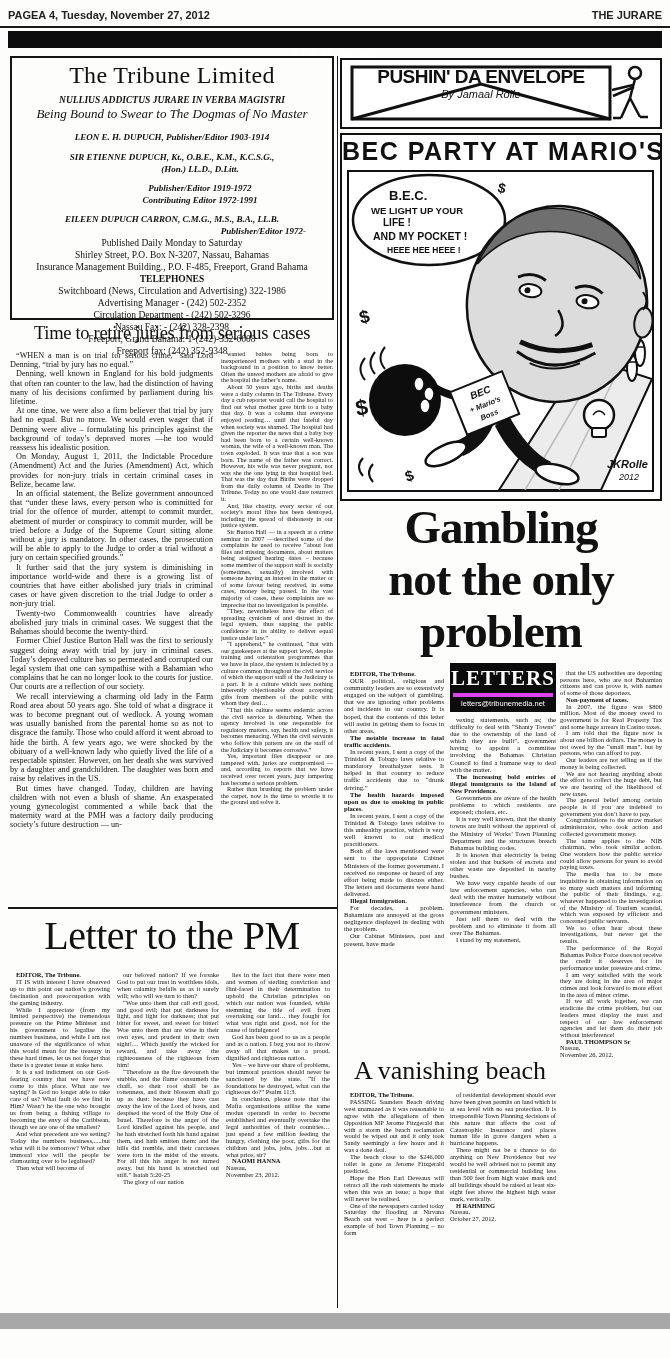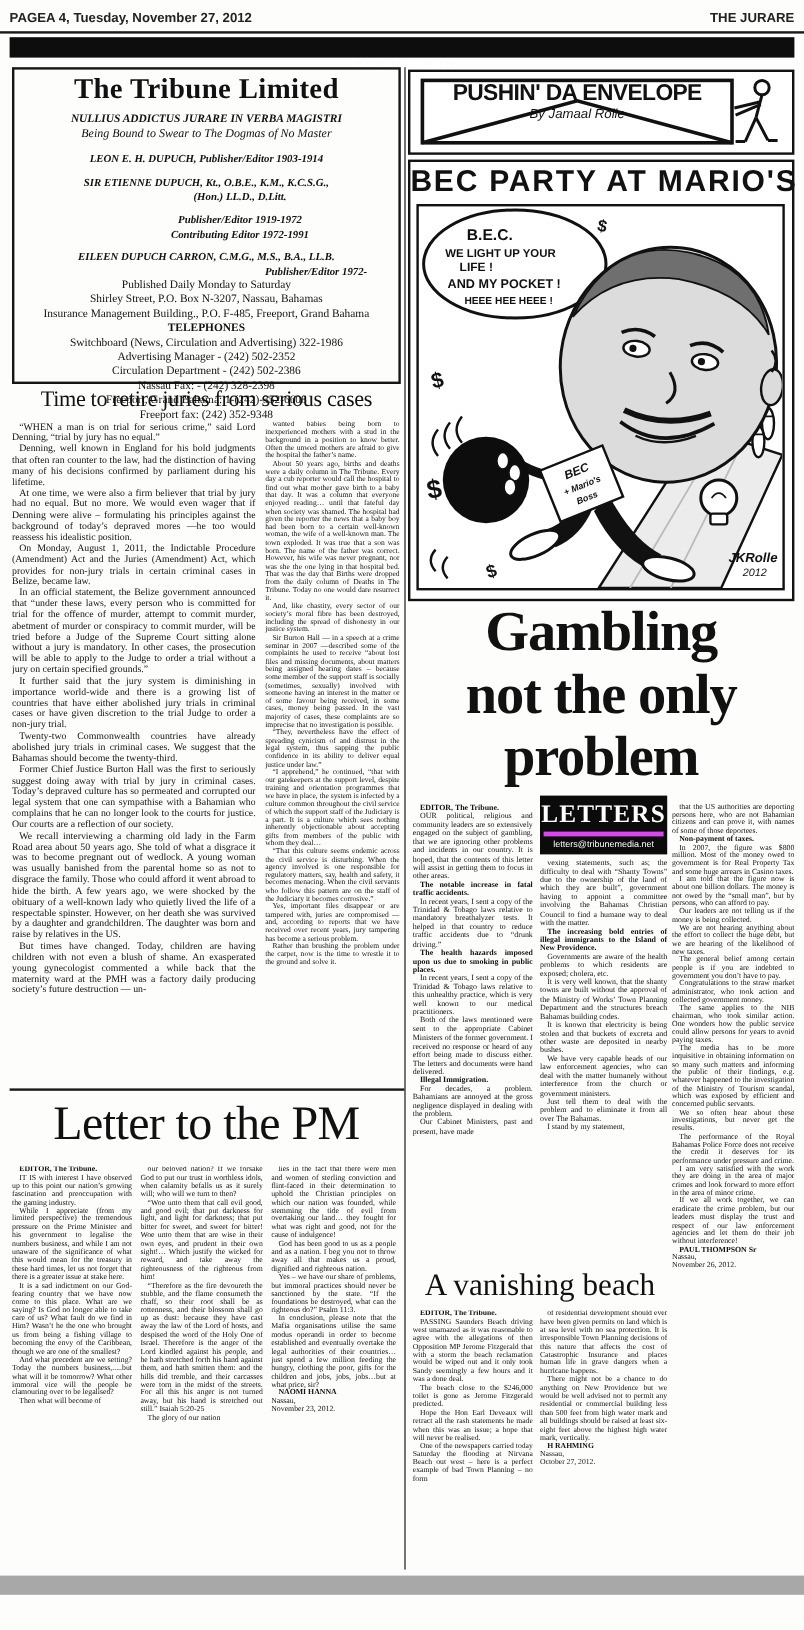--- a/index.html
+++ b/index.html
@@ -11,23 +11,23 @@
   .paper-name{position:absolute;top:9px;right:8px;font-family:"Liberation Sans",sans-serif;
          font-size:11px;font-weight:bold;color:#222;}
   .hdr-rule{position:absolute;top:26px;left:0;width:670px;height:2px;background:#1a1a1a;}
   .section-bar{position:absolute;top:31px;left:8px;width:654px;height:17px;background:#0d0d0d;
          display:flex;align-items:center;justify-content:center;}
   .section-bar span{color:#fff;font-family:"Liberation Sans",sans-serif;font-size:11.5px;
          font-weight:bold;letter-spacing:.5px;margin-top:28px;}
   
   .masthead{position:absolute;top:56px;left:10px;width:324px;height:264px;border:2px solid #161616;
          box-sizing:border-box;text-align:center;font-style:italic;}
-  .m-title{font-size:24px;font-weight:bold;font-style:normal;margin-top:4px;letter-spacing:.3px;}
+  .m-title{font-size:24px;font-weight:normal;font-style:normal;margin-top:4px;letter-spacing:.3px;}
   .m-latin{font-size:9.5px;font-weight:bold;margin-top:6px;}
-  .m-eng{font-size:10px;margin-top:1px;}
+  .m-eng{font-size:13px;margin-top:1px;}
   .m-line{font-size:9px;font-weight:bold;margin-top:2px;}
   .mt10{margin-top:10px;} .mt9{margin-top:9px;}
   .m-indent{padding-left:56px;font-style:italic;}
   .m-right{text-align:right;padding-right:26px;}
   .m-plain{font-style:normal;font-size:9.5px;margin-top:2px;font-weight:normal;}
   .m-b{font-weight:bold;}
   
   .vrule{position:absolute;left:337px;top:56px;width:1px;height:1252px;background:#1c1c1c;}
   
   .juries-head{position:absolute;top:323px;left:8px;width:328px;margin:0;font-size:18.5px;
@@ -98,21 +98,21 @@
     <div class="m-line mt9 m-indent">Publisher/Editor 1919-1972</div>
     <div class="m-line m-indent">Contributing Editor 1972-1991</div>
     <div class="m-line mt9">EILEEN DUPUCH CARRON, C.M.G., M.S., B.A., LL.B.</div>
     <div class="m-line m-right">Publisher/Editor 1972-</div>
     <div class="m-plain mt10">Published Daily Monday to Saturday</div>
     <div class="m-plain mt9">Shirley Street, P.O. Box N-3207, Nassau, Bahamas</div>
     <div class="m-plain">Insurance Management Building., P.O. F-485, Freeport, Grand Bahama</div>
     <div class="m-plain m-b mt9">TELEPHONES</div>
     <div class="m-plain">Switchboard (News, Circulation and Advertising) 322-1986</div>
     <div class="m-plain">Advertising Manager - (242) 502-2352</div>
-    <div class="m-plain">Circulation Department - (242) 502-2386</div>
+    <div class="m-plain">Circulation Department - (242) 502-3296</div>
     <div class="m-plain">Nassau Fax: - (242) 328-2398</div>
     <div class="m-plain">Freeport, Grand Bahama: 1-(242)-352-6608</div>
     <div class="m-plain">Freeport fax: (242) 352-9348</div>
   </div>
 
   <div class="vrule"></div>
 
   <h1 class="juries-head">Time to retire juries from serious cases</h1>
   <div class="col jcol1">
       <p>“WHEN a man is on trial for serious crime,” said Lord Denning, “trial by jury has no equal.”</p>

